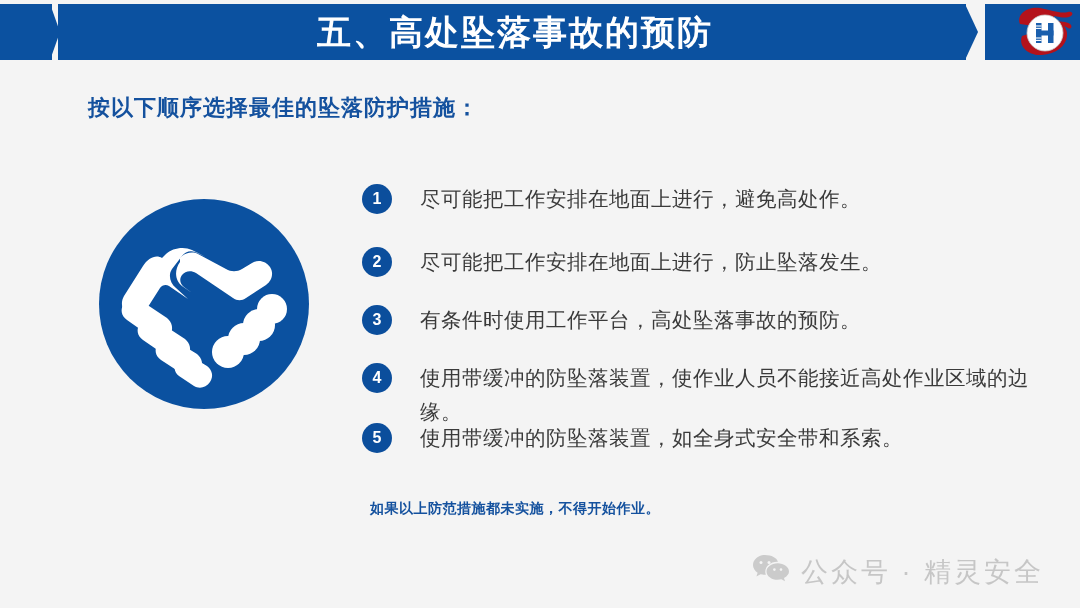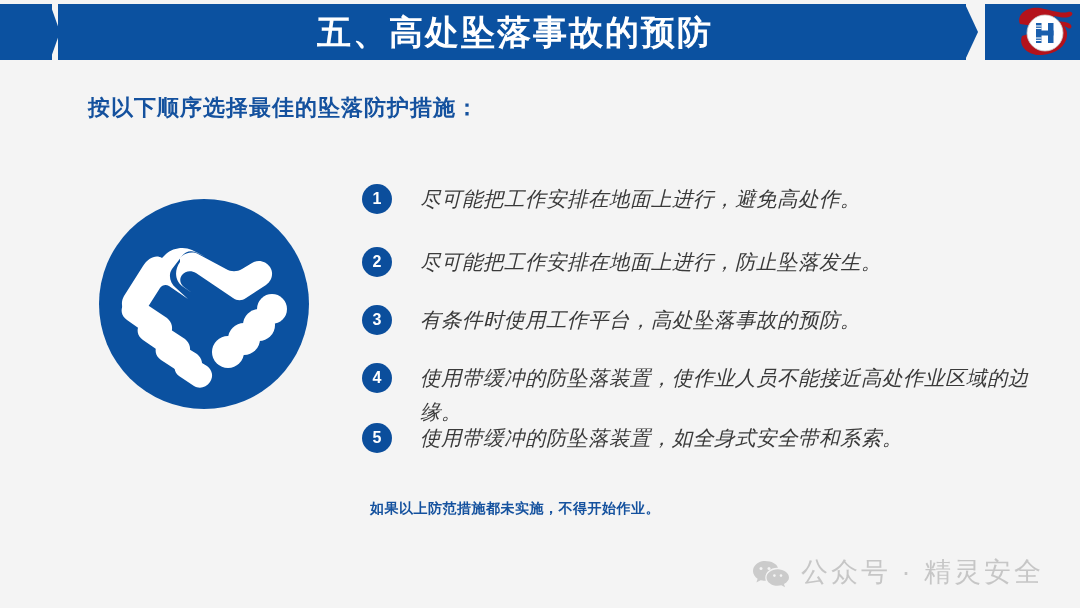--- a/index.html
+++ b/index.html
@@ -144,42 +144,41 @@
   }
   .measure-text {
     position: absolute;
     left: 58px;
     top: -2px;
     width: 610px;
     font-size: 20.5px;
     color: #3a3a3a;
     line-height: 34px;
     letter-spacing: 0.5px;
-    font-style: italic;
   }
 
   
   #closing-note {
     position: absolute;
     left: 370px;
     top: 500px;
     font-size: 14px;
     font-weight: bold;
     color: #14519e;
     letter-spacing: 0.5px;
     white-space: nowrap;
   }
 
   
   #watermark {
     position: absolute;
     right: 36px;
     bottom: 18px;
     display: flex;
-    align-items: flex-end;
+    align-items: flex-start;
     gap: 12px;
     opacity: 0.92;
   }
   #watermark-text {
     font-size: 27px;
     color: #c3c3c3;
     letter-spacing: 3px;
     white-space: nowrap;
   }
   #wechat-icon {

